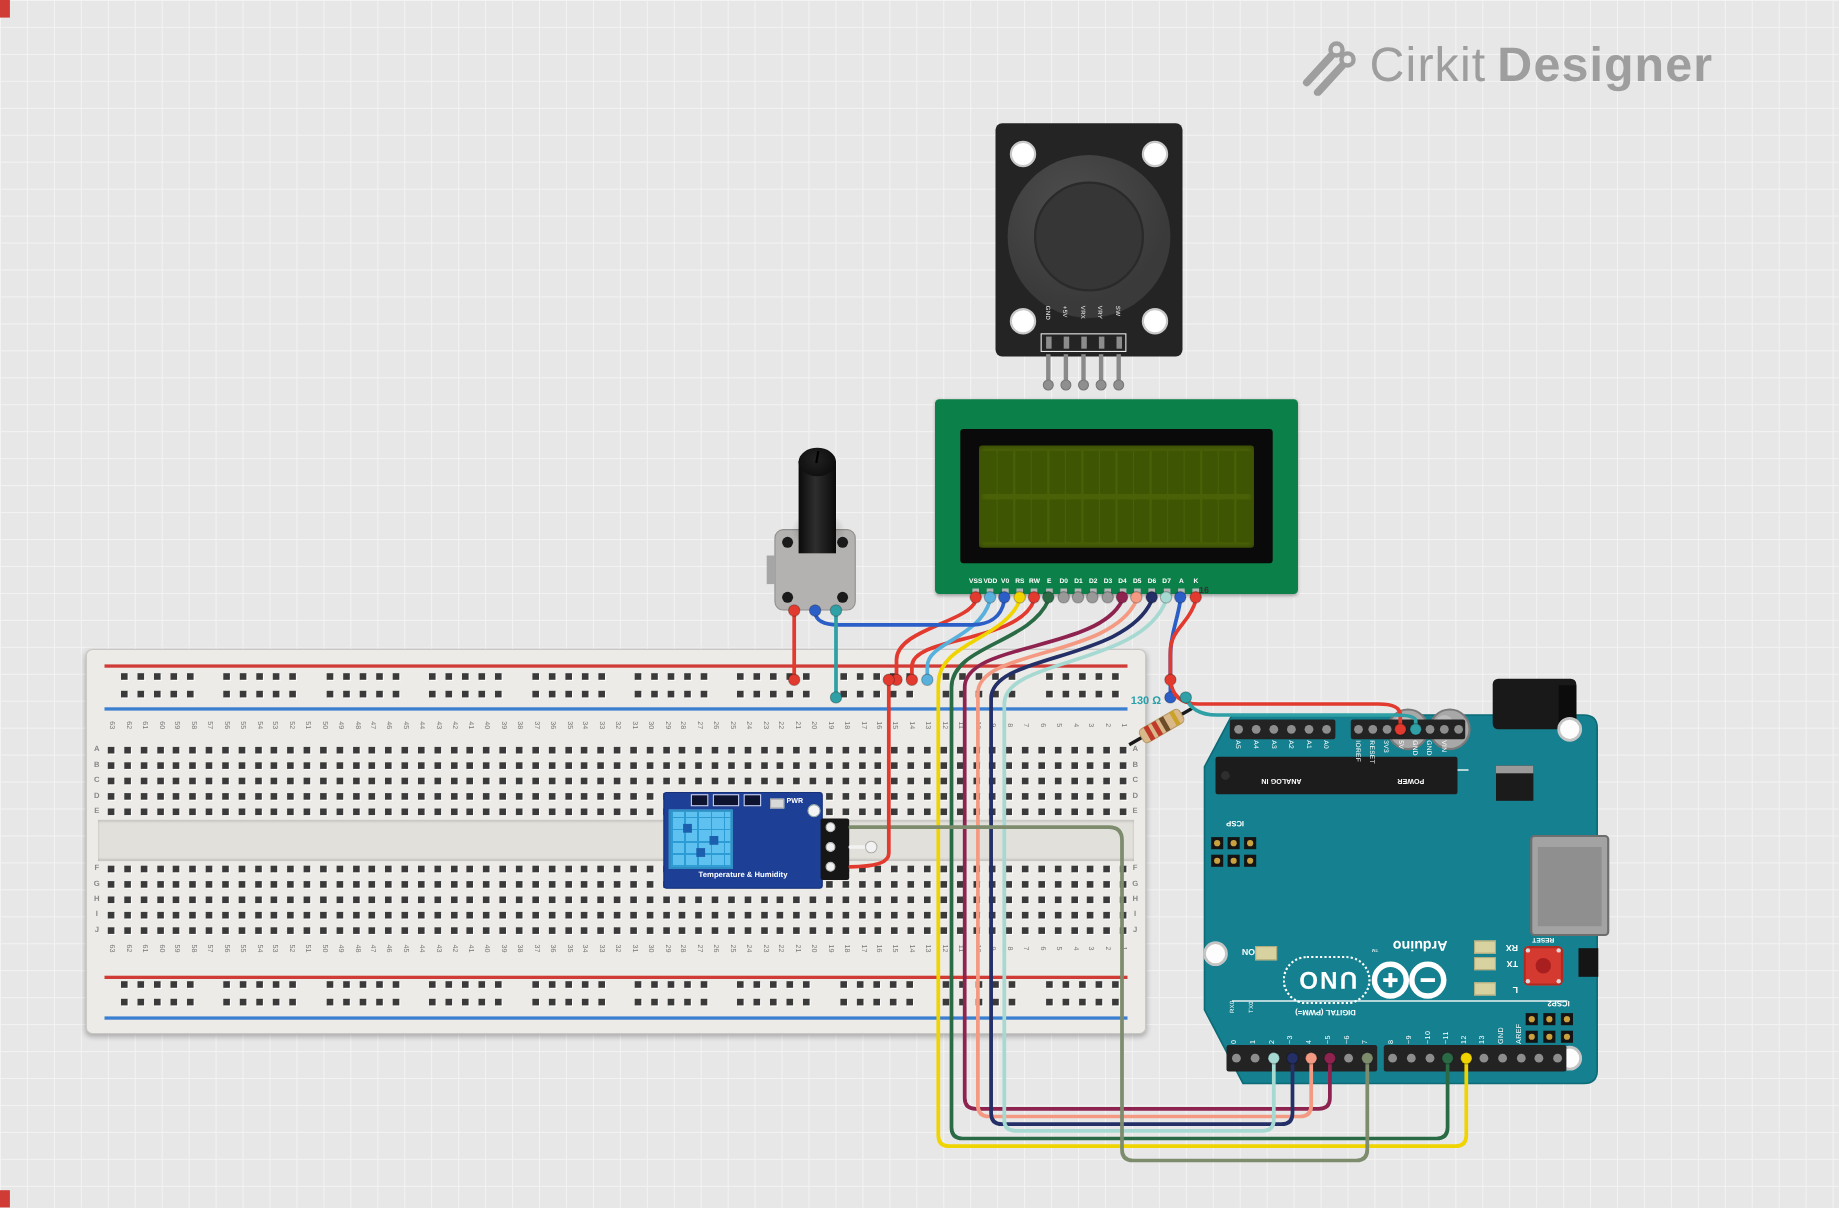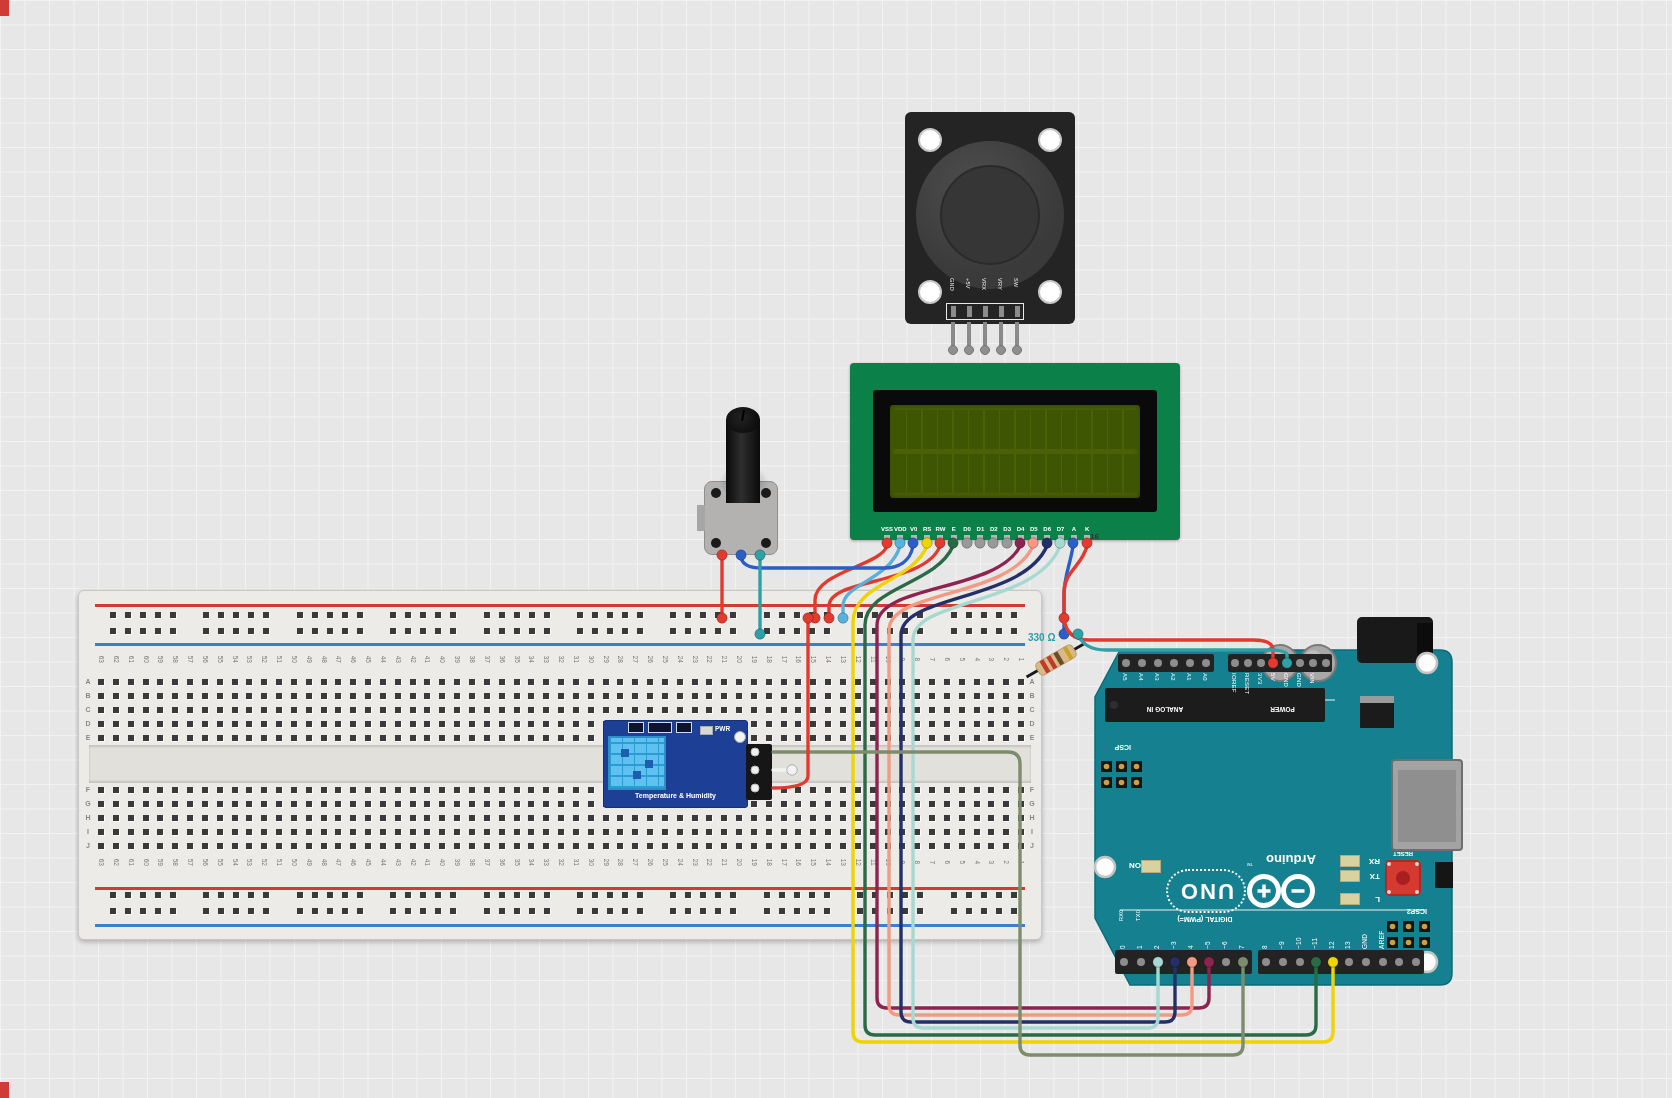--- a/index.html
+++ b/index.html
@@ -36,20 +36,30 @@
   #resistor-label{position:absolute;left:1028px;top:632px;font-size:10px;font-weight:bold;color:#2aa0ab;z-index:45;}
   .dhtchip{position:absolute;background:#0e1430;border:1px solid #cfd8ff;box-sizing:border-box;}
 </style>
 </head>
 <body>
 
 <div id="canvas">
   <div class="cornermark" style="left:0;top:0;"></div>
   <div class="cornermark" style="left:0;top:1082px;"></div>
 
+  <div id="logo">
+    <svg width="52" height="54" viewBox="0 0 52 54">
+      <line x1="5" y1="42" x2="27" y2="18" stroke="#9e9e9e" stroke-width="7" stroke-linecap="round"></line>
+      <circle cx="32" cy="12" r="5.5" stroke="#9e9e9e" stroke-width="4" fill="none"></circle>
+      <line x1="15" y1="51" x2="37" y2="27" stroke="#9e9e9e" stroke-width="7" stroke-linecap="round"></line>
+      <circle cx="42" cy="21" r="5.5" stroke="#9e9e9e" stroke-width="4" fill="none"></circle>
+    </svg>
+    <span class="w1">Cirkit</span>
+    <span class="w2">Designer</span>
+  </div>
 
   <div id="breadboard">
       <div style="position: absolute; left: 16px; top: 13px; width: 930px; height: 3px; background: rgb(208, 59, 53);"></div>
       <div style="position: absolute; left: 16px; top: 52px; width: 930px; height: 3px; background: rgb(59, 127, 208);"></div>
       <div style="position: absolute; left: 16px; top: 296px; width: 930px; height: 3px; background: rgb(208, 59, 53);"></div>
       <div style="position: absolute; left: 16px; top: 333px; width: 930px; height: 3px; background: rgb(59, 127, 208);"></div>
       <div style="position: absolute; left: 10px; top: 154px; width: 942px; height: 38px; background: rgb(226, 224, 219); box-shadow: rgba(0, 0, 0, 0.12) 0px 2px 2px inset, rgba(0, 0, 0, 0.12) 0px -2px 2px inset;"></div>
       <div class="bbhole" style="position: absolute; left: 31px; top: 21px;"></div>
       <div class="bbhole" style="position: absolute; left: 46px; top: 21px;"></div>
       <div class="bbhole" style="position: absolute; left: 61px; top: 21px;"></div>
@@ -1286,21 +1296,21 @@
       <div style="position: absolute; left: 346px; top: 233px; width: 44px; height: 9px; text-align: center; font-size: 6px; font-weight: bold; color: rgb(255, 255, 255); transform: rotate(180deg);">RESET</div>
       <div style="position: absolute; left: 350px; top: 245px; width: 36px; height: 36px; background: rgb(212, 58, 47); border-radius: 5px; box-shadow: rgb(176, 42, 34) 0px 0px 0px 2px inset;">
         <div style="position: absolute; left: 11px; top: 11px; width: 14px; height: 14px; background: rgb(169, 31, 31); border-radius: 50%;"></div>
         <div style="position: absolute; left: 2px; top: 2px; width: 4px; height: 4px; background: rgb(217, 217, 217); border-radius: 50%;"></div>
         <div style="position: absolute; left: 30px; top: 2px; width: 4px; height: 4px; background: rgb(217, 217, 217); border-radius: 50%;"></div>
         <div style="position: absolute; left: 2px; top: 30px; width: 4px; height: 4px; background: rgb(217, 217, 217); border-radius: 50%;"></div>
         <div style="position: absolute; left: 30px; top: 30px; width: 4px; height: 4px; background: rgb(217, 217, 217); border-radius: 50%;"></div>
       </div>
     </div>
 
-  <div id="resistor-label">330 Ω</div>
+  <div id="resistor-label">130 Ω</div>
 
   <svg id="wiresvg" width="1672" height="1098" viewBox="0 0 1672 1098">
       <g transform="translate(1056,660) rotate(-30)">
         <line x1="-34" y1="0" x2="34" y2="0" stroke="#1a1a1a" stroke-width="3"></line>
         <rect x="-21" y="-7" width="42" height="14" rx="4" fill="#d9b98a" stroke="#b89868"></rect>
         <rect x="-15" y="-7" width="4.5" height="14" fill="#c0392b"></rect>
         <rect x="-7" y="-7" width="4.5" height="14" fill="#c0392b"></rect>
         <rect x="1" y="-7" width="4.5" height="14" fill="#6d4c2a"></rect>
         <rect x="12" y="-7" width="4" height="14" fill="#c9a227"></rect>
       </g>

